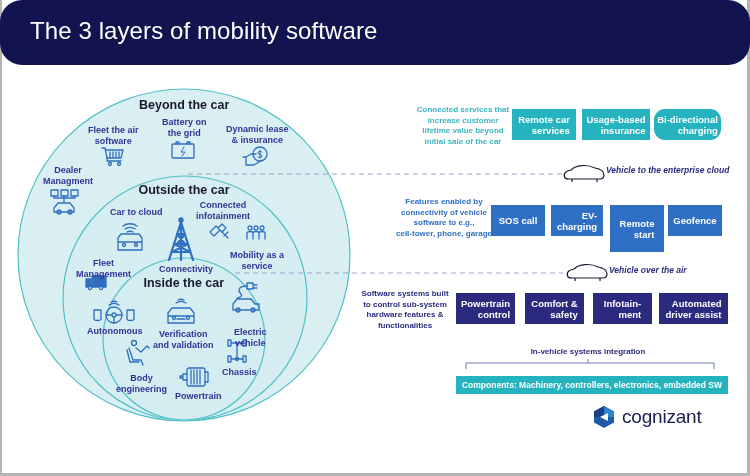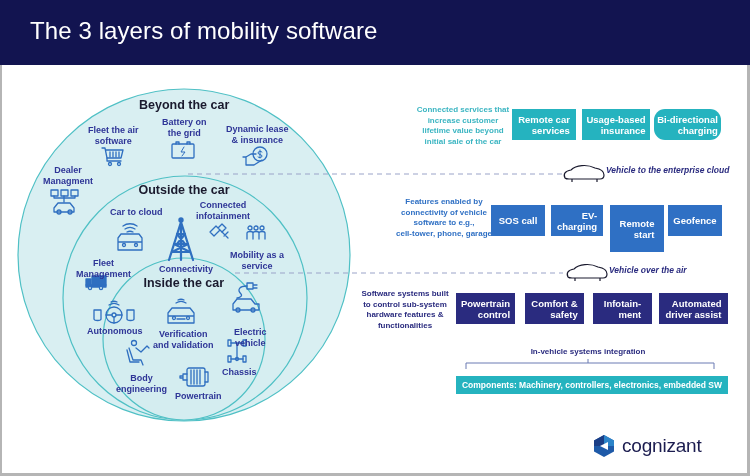--- a/index.html
+++ b/index.html
@@ -1,30 +1,30 @@
 <!DOCTYPE html>
 <html><head>
 <meta charset="utf-8">
 <style>
   * { box-sizing: border-box; margin: 0; padding: 0; }
   html, body { width: 750px; height: 476px; overflow: hidden; background: #ffffff; }
   body { font-family: "Liberation Sans", "DejaVu Sans", sans-serif; position: relative; }
   .frame { position: absolute; left: 0; top: 0; width: 750px; height: 476px; border-left: 2px solid #b5b5b5; border-right: 3px solid #b5b5b5; border-bottom: 3px solid #b5b5b5; }
-  .header { position: absolute; left: 0; top: 0; width: 750px; height: 65px; background: #121450; }
+  .header { position: absolute; left: 0; top: 0; width: 750px; height: 65px; background: #121450; border-radius: 22px; }
   .header h1 { position: absolute; left: 30px; top: 17px; color: #ffffff; font-size: 24px; font-weight: 500; letter-spacing: 0.1px; }
   svg.venn { position: absolute; left: 0; top: 0; }
   .lbl { position: absolute; color: #2e3597; font-size: 9px; font-weight: 600; text-align: center; line-height: 11px; white-space: nowrap; }
   .ring-title { position: absolute; color: #1a1a2e; font-size: 12.5px; font-weight: 600; text-align: center; white-space: nowrap; }
   .desc { position: absolute; font-size: 8px; font-weight: 600; text-align: center; line-height: 10.5px; }
   .box { position: absolute; display: flex; align-items: center; justify-content: center; text-align: right; color: #ffffff; font-size: 9.5px; font-weight: 700; line-height: 11px; }
   .teal { background: #25b3bf; }
   .blue { background: #2f70c4; }
   .navy { background: #2a2b7f; }
   .vtag { position: absolute; color: #2a2b7f; font-size: 8.5px; font-style: italic; font-weight: 600; white-space: nowrap; }
-  .brand { position: absolute; left: 592px; top: 434px; display: flex; align-items: center; gap: 6px; }
+  .brand { position: absolute; left: 592px; top: 405px; display: flex; align-items: center; gap: 6px; }
   .brand span { color: #1b1c4f; font-size: 19px; font-weight: 500; letter-spacing: -0.2px; }
 </style>
 </head>
 <body>
 
 <div class="frame"></div>
 
 <div class="header">
   <h1>The 3 layers of mobility software</h1>
 </div>

